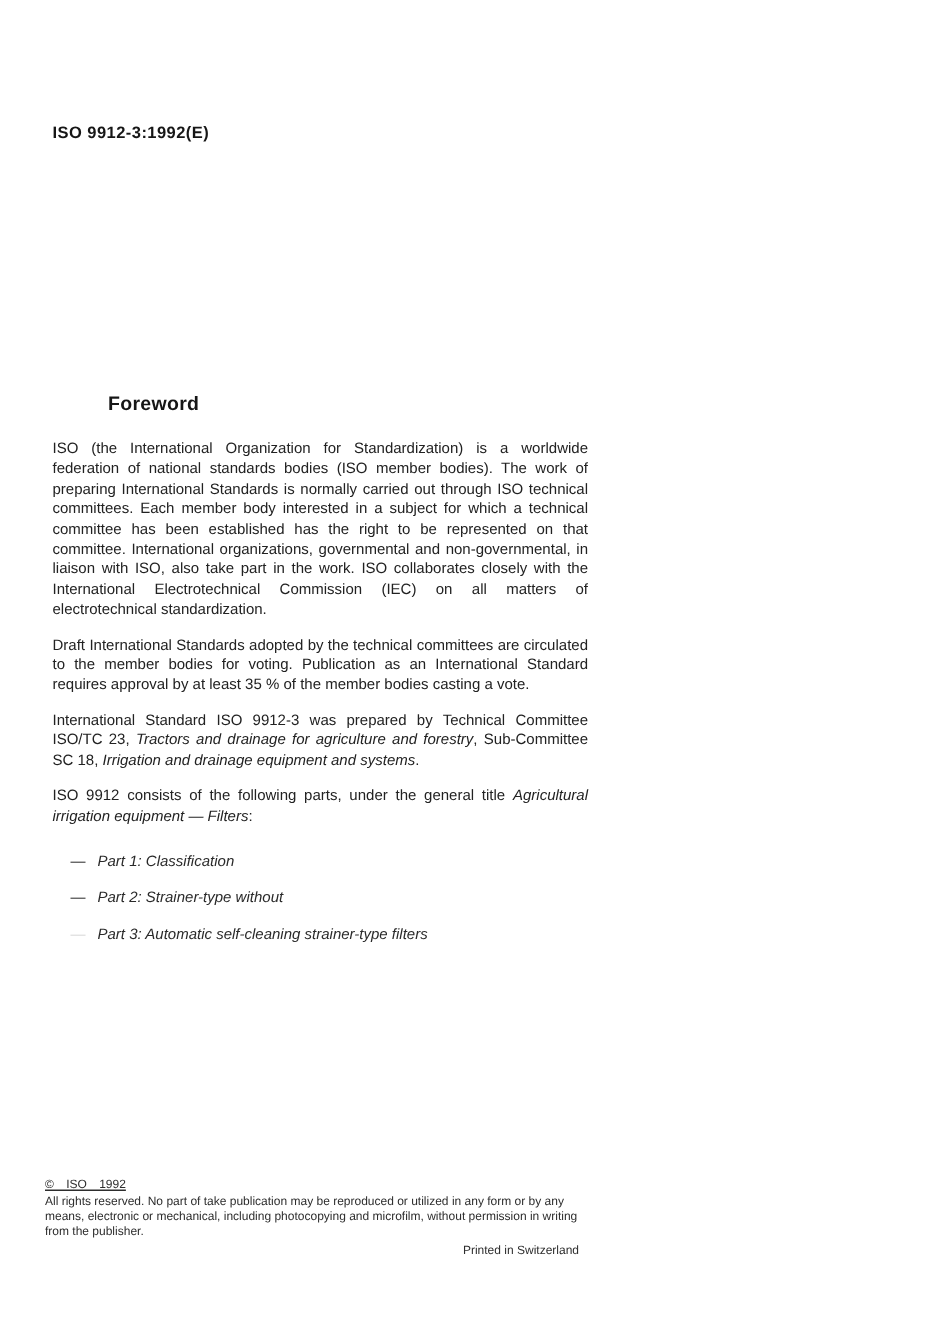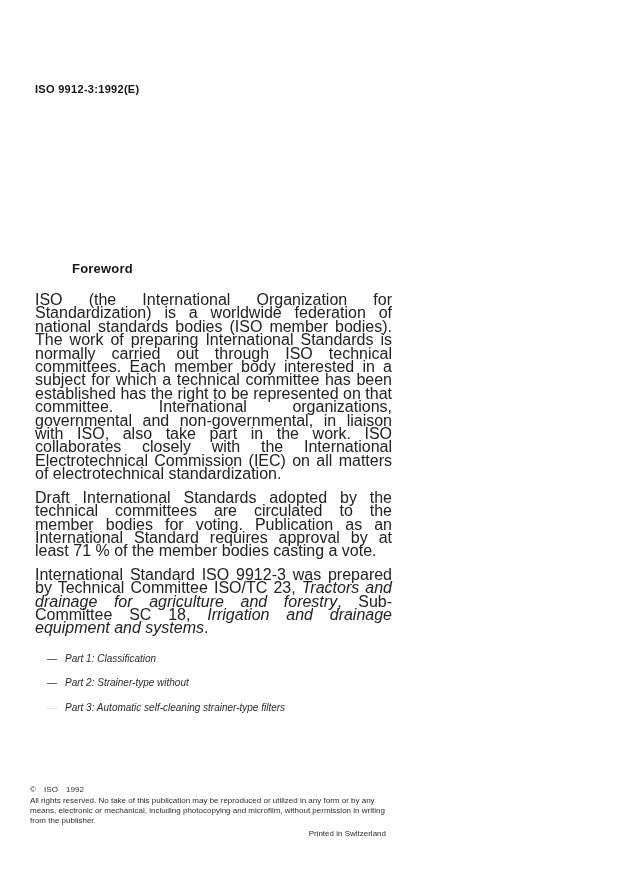--- a/index.html
+++ b/index.html
@@ -31,21 +31,21 @@
   }
   .foreword-title {
     font-size: 13px;
     font-weight: bold;
     color: #161616;
     margin-bottom: 17px;
     letter-spacing: 0.2px;
     padding-left: 37px;
   }
   .body-para {
-    font-size: 16px;
+    font-size: 10px;
     line-height: 13.4px;
     text-align: justify;
     color: #222222;
     margin-bottom: 10px;
   }
   .body-para em { font-style: italic; }
   .parts-list { margin-top: 17px; }
   .part-item {
     display: flex;
     padding-left: 12px;
@@ -66,20 +66,21 @@
     left: 30px;
     top: 741px;
     width: 356px;
     font-size: 8px;
     line-height: 10px;
     color: #2d2d2d;
   }
   .copyright-line {
     word-spacing: 6px;
     margin-bottom: 1px;
+    text-decoration: underline;
   }
   .rights-text { }
   .org-lines { padding-left: 18px; }
   .printed-line { margin-top: 3px; text-align: right; }
   .page-number {
     position: absolute;
     left: 34px;
     top: 839px;
     font-size: 10px;
     font-weight: bold;
@@ -91,42 +92,43 @@
 
 <div class="page">
 
   <div class="doc-header">ISO 9912-3:1992(E)</div>
 
   <div class="main-column">
     <h2 class="foreword-title">Foreword</h2>
 
     <p class="body-para">ISO (the International Organization for Standardization) is a worldwide federation of national standards bodies (ISO member bodies). The work of preparing International Standards is normally carried out through ISO technical committees. Each member body interested in a subject for which a technical committee has been established has the right to be represented on that committee. International organizations, governmental and non-governmental, in liaison with ISO, also take part in the work. ISO collaborates closely with the International Electrotechnical Commission (IEC) on all matters of electrotechnical standardization.</p>
 
-    <p class="body-para">Draft International Standards adopted by the technical committees are circulated to the member bodies for voting. Publication as an International Standard requires approval by at least 71 % of the member bodies casting a vote.</p>
+    <p class="body-para">Draft International Standards adopted by the technical committees are circulated to the member bodies for voting. Publication as an International Standard requires approval by at least 35 % of the member bodies casting a vote.</p>
 
     <p class="body-para"><span>International Standard ISO 9912-3 was prepared by Technical Committee ISO/TC 23, </span><em>Tractors and drainage for agriculture and forestry</em><span>, Sub-Committee SC 18, </span><em>Irrigation and drainage equipment and systems</em><span>.</span></p>
 
+    <p class="body-para"><span>ISO 9912 consists of the following parts, under the general title </span><em>Agricultural irrigation equipment — Filters</em><span>:</span></p>
 
     <div class="parts-list">
         <div class="part-item">
           <span class="part-dash">—</span>
           <span class="part-label">Part 1: Classification</span>
         </div>
         <div class="part-item">
           <span class="part-dash">—</span>
           <span class="part-label">Part 2: Strainer-type without</span>
         </div>
         <div class="part-item">
           <span class="part-dash faint">—</span>
           <span class="part-label">Part 3: Automatic self-cleaning strainer-type filters</span>
         </div>
       </div>
   </div>
 
   <div class="footer-block">
     <div class="copyright-line">© ISO 1992</div>
-    <div class="rights-text">All rights reserved. No take of this publication may be reproduced or utilized in any form or by any means, electronic or mechanical, including photocopying and microfilm, without permission in writing from the publisher.</div>
+    <div class="rights-text">All rights reserved. No part of take publication may be reproduced or utilized in any form or by any means, electronic or mechanical, including photocopying and microfilm, without permission in writing from the publisher.</div>
     <div class="printed-line">Printed in Switzerland</div>
   </div>
 
   <div class="page-number">ii</div>
 
 </div>
 
 </body></html>

